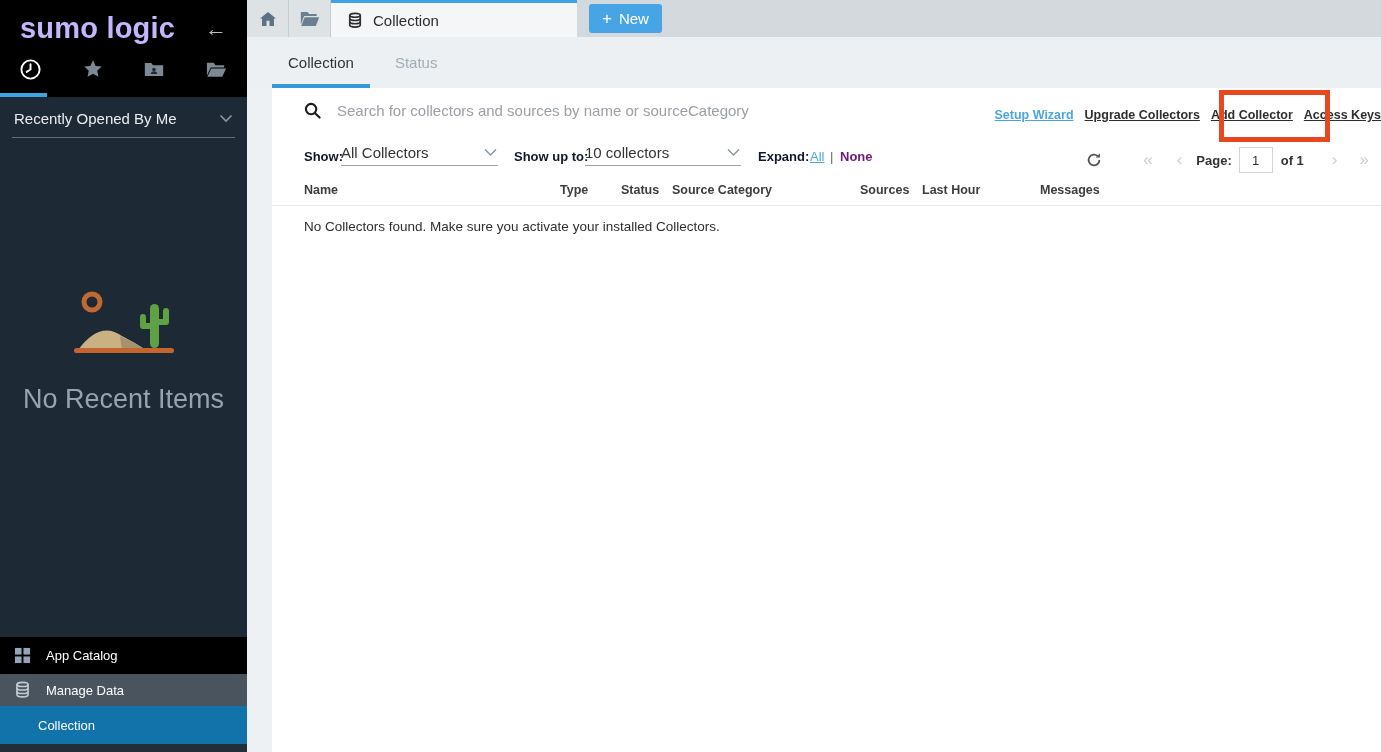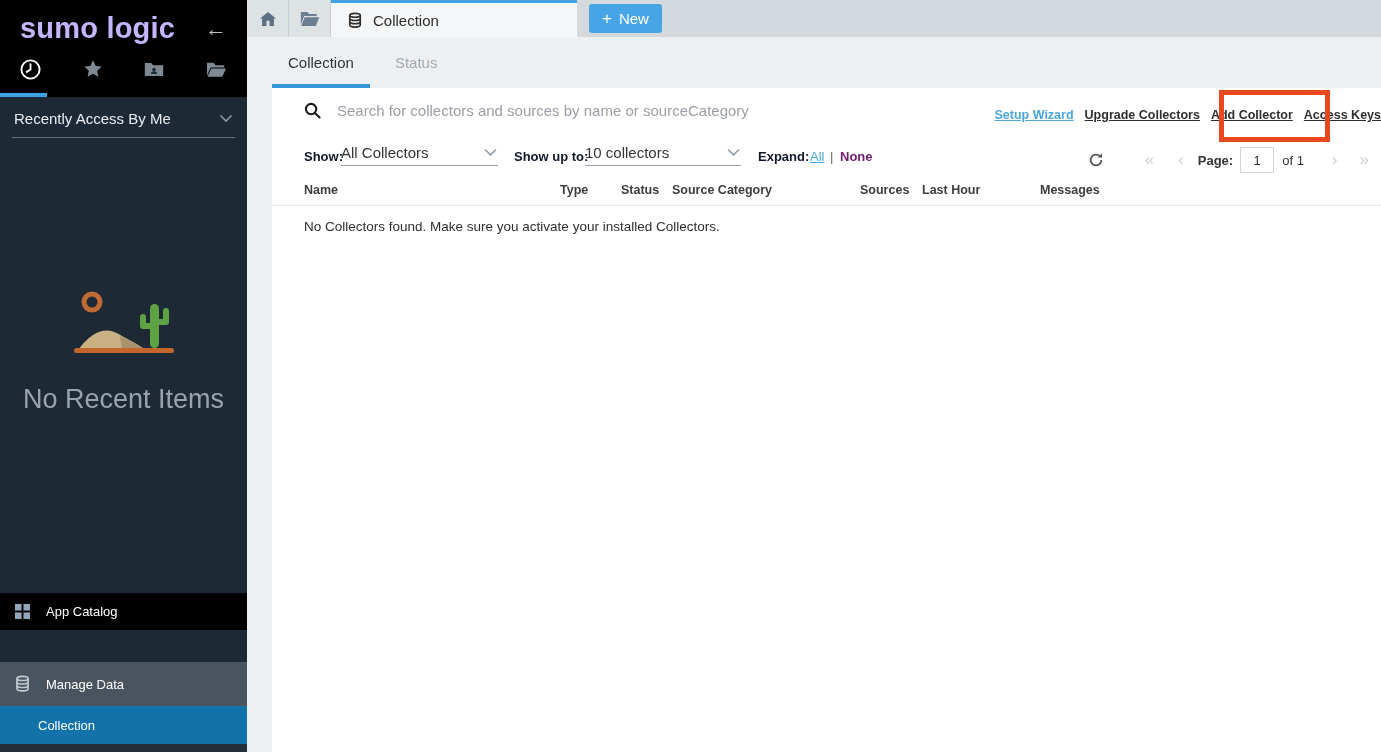--- a/index.html
+++ b/index.html
@@ -19,21 +19,21 @@
   .recent-select { margin: 13px 12px 0 12px; padding: 0 2px 10px 2px; border-bottom: 1px solid #646e78;
     display: flex; justify-content: space-between; align-items: center; color: #e9edf0; font-size: 15px; cursor: pointer; }
 
   .empty-state { position: absolute; top: 288px; left: 0; right: 0; text-align: center; }
   .empty-title { margin-top: 24px; font-size: 27px; color: #99a3ad; font-weight: normal; }
   .empty-desc { margin: 12px 16px 0 16px; font-size: 15px; line-height: 1.32; color: #7f8b95; }
 
   .sidebar-menu { position: absolute; bottom: 0; left: 0; right: 0; }
   .menu-item { display: flex; align-items: center; gap: 15px; padding-left: 14px; color: #fff; font-size: 13px; cursor: pointer; }
   .mi-appcatalog { height: 37px; background: #000; }
-  .mi-managedata { height: 44px; background: #4a545e; margin-top: 32px; }
+  .mi-managedata { height: 32px; background: #4a545e; }
   .mi-collection { height: 38px; background: #1173a9; padding-left: 38px; }
   .menu-bottom-strip { height: 8px; background: #232e39; }
 
   
   .main { position: absolute; left: 247px; top: 0; right: 0; height: 752px; }
 
   .tabbar { height: 37px; background: #d3d9dd; display: flex; align-items: stretch; }
   .tb-iconbtn { width: 42px; display: flex; align-items: center; justify-content: center;
     background: #dde2e5; border-right: 1px solid #c6cdd1; cursor: pointer; }
   .tab-active { width: 246px; background: #f4f6f8; border-top: 3px solid #3fa2e2;
@@ -125,21 +125,21 @@
               <path d="M2 5h7l2 2.5h9V10H6l-4 8.5z" fill="#7d8a94"></path>
               <path d="M6.5 11h15.5L18 19.5H2.5z" fill="#7d8a94"></path>
             </svg>
           </span>
         </div>
       </div>
       <div class="active-underline"></div>
     </div>
 
     <div class="recent-select">
-      <span>Recently Access By Me</span>
+      <span>Recently Opened By Me</span>
       <span>
         <svg width="14" height="9" viewBox="0 0 14 9">
             <path d="M1.5 1.5l5.5 5.5 5.5-5.5" fill="none" stroke="#8a97a1" stroke-width="1.6"></path>
           </svg>
       </span>
     </div>
 
     <div class="empty-state">
       <span>
         <svg width="124" height="72" viewBox="0 0 124 72" style="margin:0 auto;">
@@ -279,21 +279,21 @@
           <span class="refresh">
             <svg width="18" height="18" viewBox="0 0 20 20">
               <path d="M16 10a6 6 0 1 1-1.9-4.4" fill="none" stroke="#555" stroke-width="2"></path>
               <path d="M16.6 2.6v4.6h-4.6z" fill="#555"></path>
             </svg>
           </span>
           <span class="pg-arrow" style="margin-left:40px;">«</span>
           <span class="pg-arrow" style="margin-left:24px;">‹</span>
           <span class="pg-label" style="margin-left:14px;">Page:</span>
           <input class="pg-input" style="margin-left: 7px;" value="1">
-          <span class="pg-label" style="margin-left:8px; font-weight:normal;">of 1</span>
+          <span class="pg-label" style="margin-left:8px; font-weight:bold;">of 1</span>
           <span class="pg-arrow" style="margin-left:28px;">›</span>
           <span class="pg-arrow" style="margin-left:22px;">»</span>
         </div>
       </div>
 
       <div class="table-header">
         <span class="th" style="left:32px;">Name</span>
         <span class="th" style="left:288px;">Type</span>
         <span class="th" style="left:349px;">Status</span>
         <span class="th" style="left:400px;">Source Category</span>

